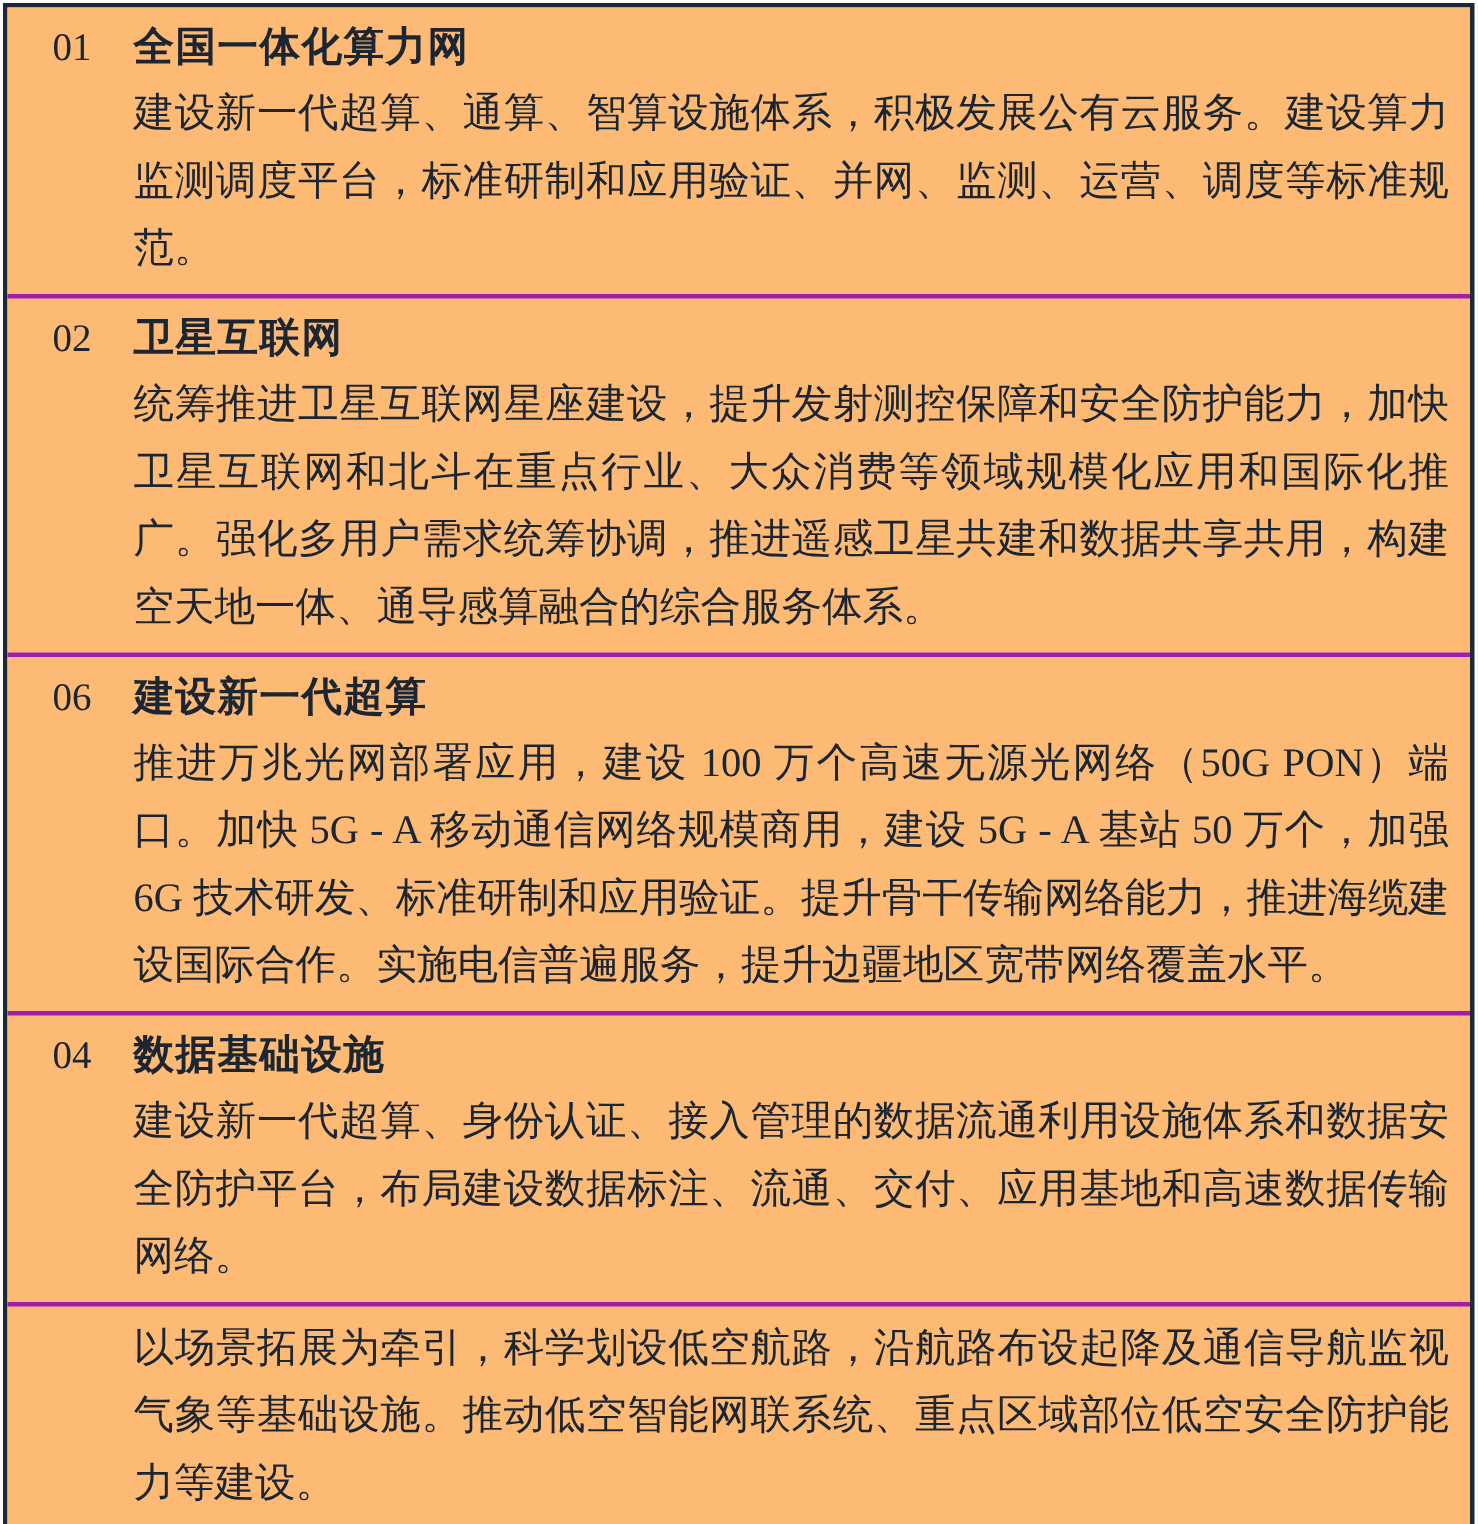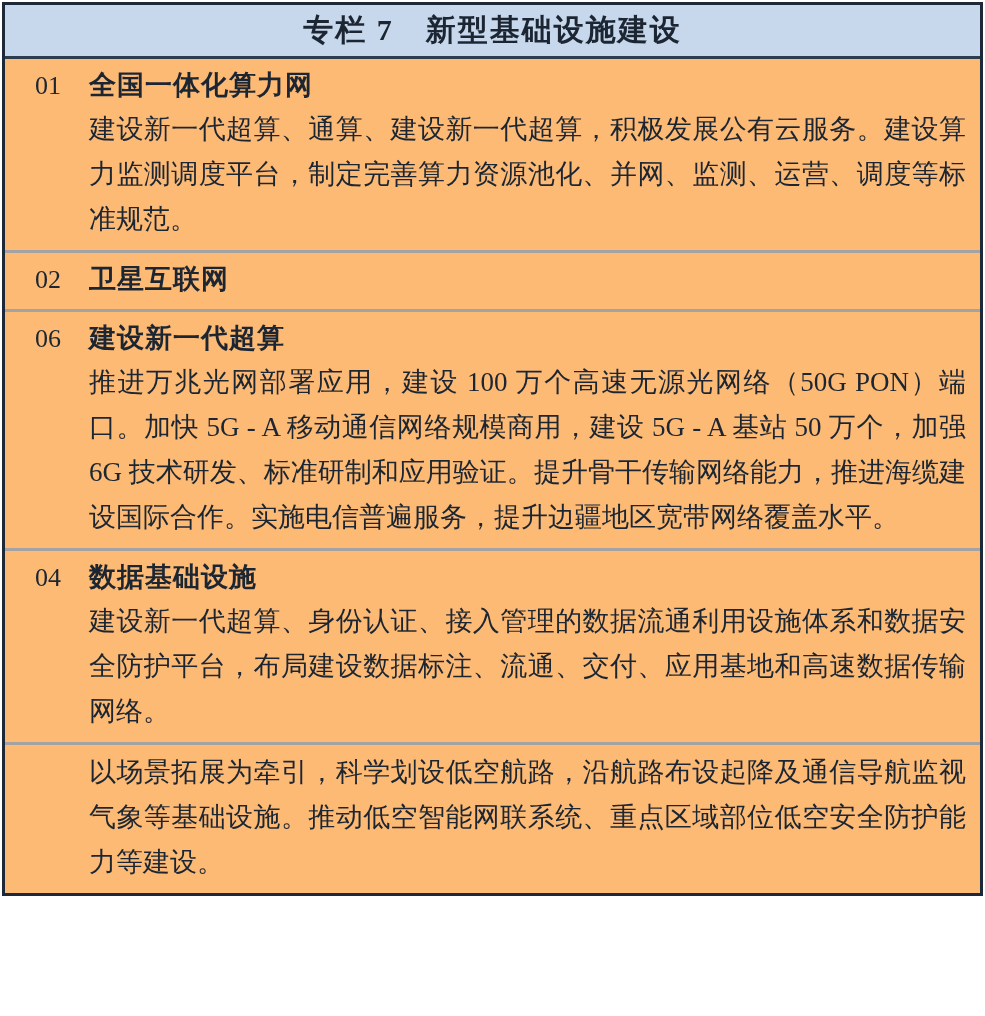--- a/index.html
+++ b/index.html
@@ -25,21 +25,21 @@
     justify-content: center;
     font-size: 30px;
     font-weight: bold;
     letter-spacing: 2px;
   }
   .section {
     background: #fdba74;
     padding: 5px 14px 8px 30px;
   }
   .section + .section {
-    border-top: 3px solid #a3a3a3;
+    border-top: 3px solid #a21caf;
     font-family: Liberation Serif, serif;
   }
   .head-row {
     font-size: 27px;
     line-height: 42px;
     white-space: nowrap;
   }
   .num {
     display: inline-block;
     width: 54px;
@@ -56,35 +56,33 @@
     line-height: 45px;
     text-align: justify;
     text-justify: inter-ideograph;
   }
 </style>
 </head>
 <body>
 
 <div class="infobox">
 
-  <div class="title-band">
-    <span>专栏 7　新型基础设施建设</span>
-  </div>
 
   <div class="section">
     <div class="head-row">
       <span class="num">01</span><span class="heading">全国一体化算力网</span>
     </div>
-    <p class="body-text">建设新一代超算、通算、建设新一代超算，积极发展公有云服务。建设算力监测调度平台，制定完善算力资源池化、并网、监测、运营、调度等标准规范。</p>
+    <p class="body-text">建设新一代超算、通算、智算设施体系，积极发展公有云服务。建设算力监测调度平台，标准研制和应用验证、并网、监测、运营、调度等标准规范。</p>
   </div>
 
   <div class="section">
     <div class="head-row">
       <span class="num">02</span><span class="heading">卫星互联网</span>
     </div>
+    <p class="body-text">统筹推进卫星互联网星座建设，提升发射测控保障和安全防护能力，加快卫星互联网和北斗在重点行业、大众消费等领域规模化应用和国际化推广。强化多用户需求统筹协调，推进遥感卫星共建和数据共享共用，构建空天地一体、通导感算融合的综合服务体系。</p>
   </div>
 
   <div class="section">
     <div class="head-row">
       <span class="num">06</span><span class="heading">建设新一代超算</span>
     </div>
     <p class="body-text">推进万兆光网部署应用，建设 100 万个高速无源光网络（50G PON）端口。加快 5G - A 移动通信网络规模商用，建设 5G - A 基站 50 万个，加强 6G 技术研发、标准研制和应用验证。提升骨干传输网络能力，推进海缆建设国际合作。实施电信普遍服务，提升边疆地区宽带网络覆盖水平。</p>
   </div>
 
   <div class="section">

